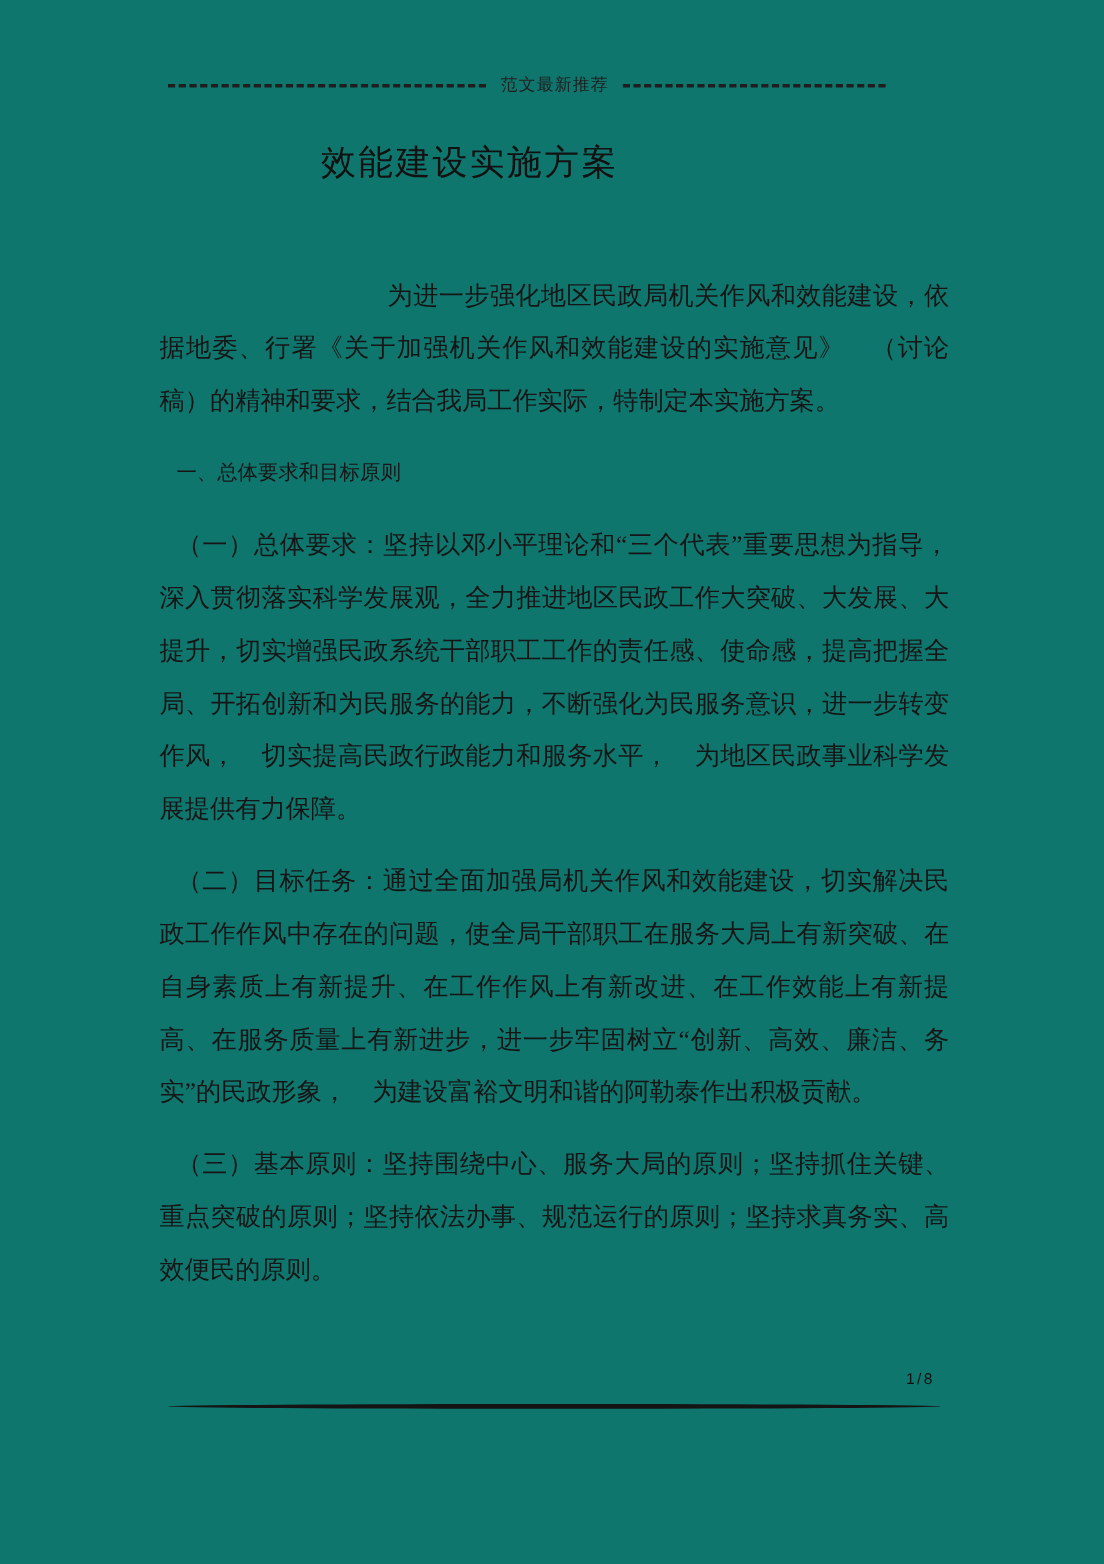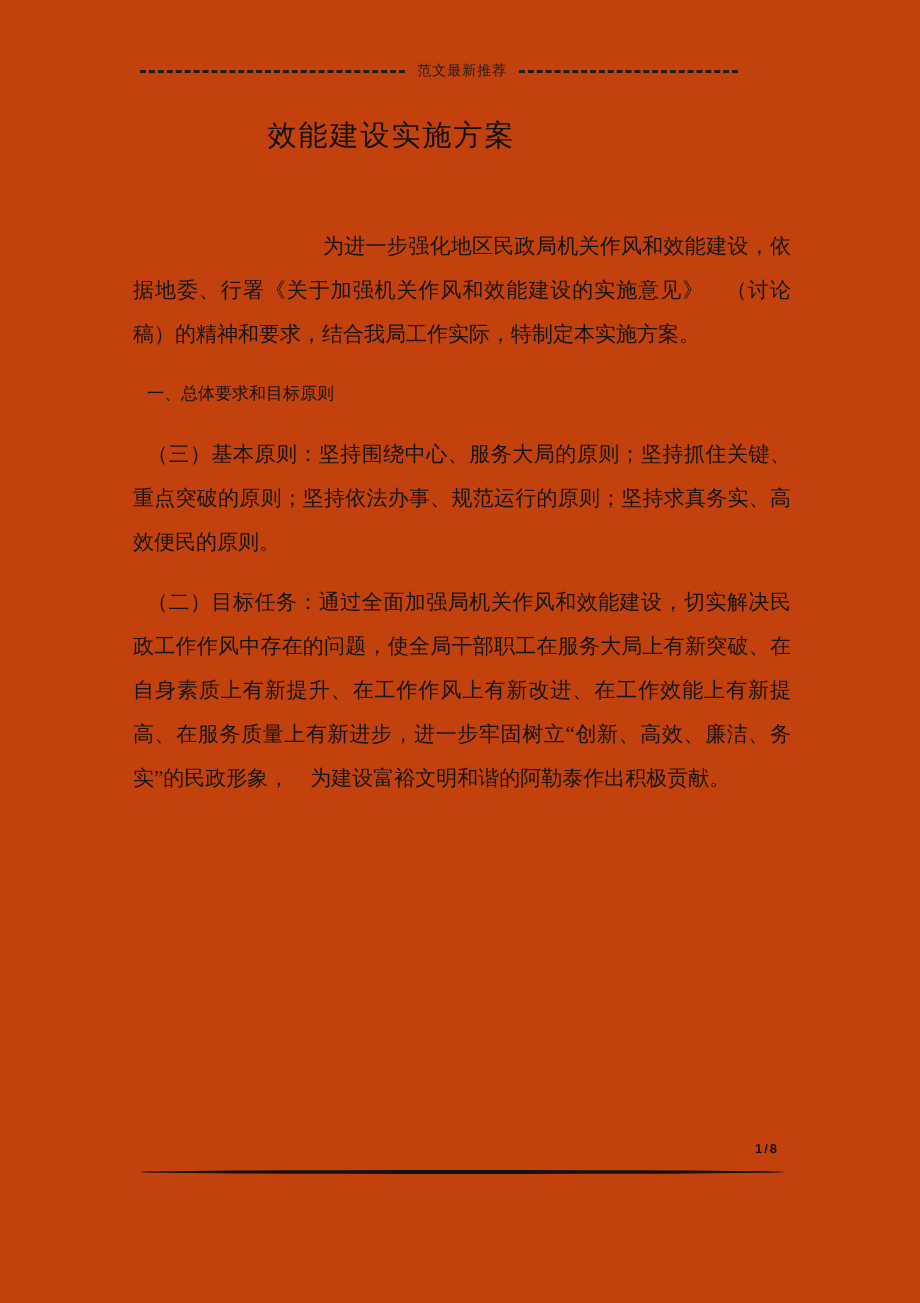--- a/index.html
+++ b/index.html
@@ -1,20 +1,20 @@
 <!DOCTYPE html>
 <html><head>
 <meta charset="utf-8">
 <style>
   html, body { margin: 0; padding: 0; background: #ffffff; }
   .page {
     position: relative;
     width: 920px;
     height: 1303px;
-    background: #c2410c;
+    background: #0f766e;
     overflow: hidden;
     font-family: "Liberation Serif", "DejaVu Serif", serif;
     color: #151515;
   }
 
   
   .doc-header {
     position: absolute;
     top: 62px;
     left: 140px;
@@ -71,21 +71,21 @@
     text-indent: 14px;
   }
 
   
   .page-number {
     position: absolute;
     top: 1141px;
     right: 141px;
     font-family: "Liberation Sans", sans-serif;
     font-size: 13px;
-    font-weight: bold;
+    font-weight: normal;
     letter-spacing: 2px;
     color: #111111;
     text-align: center;
   }
   .footer-rule {
     position: absolute;
     top: 1170px;
     left: 140px;
     width: 644px;
     height: 4px;
@@ -104,23 +104,24 @@
     <div class="dash right"></div>
   </div>
 
   <div class="doc-title">效能建设实施方案</div>
 
   <div class="doc-body">
     <p class="para-intro">为进一步强化地区民政局机关作风和效能建设，依据地委、行署《关于加强机关作风和效能建设的实施意见》　（讨论稿）的精神和要求，结合我局工作实际，特制定本实施方案。</p>
 
     <h2 class="section-heading">一、总体要求和目标原则</h2>
 
+    <p class="para-section">（一）总体要求：坚持以邓小平理论和“三个代表”重要思想为指导，深入贯彻落实科学发展观，全力推进地区民政工作大突破、大发展、大提升，切实增强民政系统干部职工工作的责任感、使命感，提高把握全局、开拓创新和为民服务的能力，不断强化为民服务意识，进一步转变作风，　切实提高民政行政能力和服务水平，　为地区民政事业科学发展提供有力保障。</p>
+
+    <p class="para-section">（二）目标任务：通过全面加强局机关作风和效能建设，切实解决民政工作作风中存在的问题，使全局干部职工在服务大局上有新突破、在自身素质上有新提升、在工作作风上有新改进、在工作效能上有新提高、在服务质量上有新进步，进一步牢固树立“创新、高效、廉洁、务实”的民政形象，　为建设富裕文明和谐的阿勒泰作出积极贡献。</p>
 
     <p class="para-section">（三）基本原则：坚持围绕中心、服务大局的原则；坚持抓住关键、重点突破的原则；坚持依法办事、规范运行的原则；坚持求真务实、高效便民的原则。</p>
-
-    <p class="para-section">（二）目标任务：通过全面加强局机关作风和效能建设，切实解决民政工作作风中存在的问题，使全局干部职工在服务大局上有新突破、在自身素质上有新提升、在工作作风上有新改进、在工作效能上有新提高、在服务质量上有新进步，进一步牢固树立“创新、高效、廉洁、务实”的民政形象，　为建设富裕文明和谐的阿勒泰作出积极贡献。</p>
   </div>
 
   <div class="page-number">1/8</div>
 
   <div class="footer-rule"></div>
 
 </div>
 
 </body></html>

